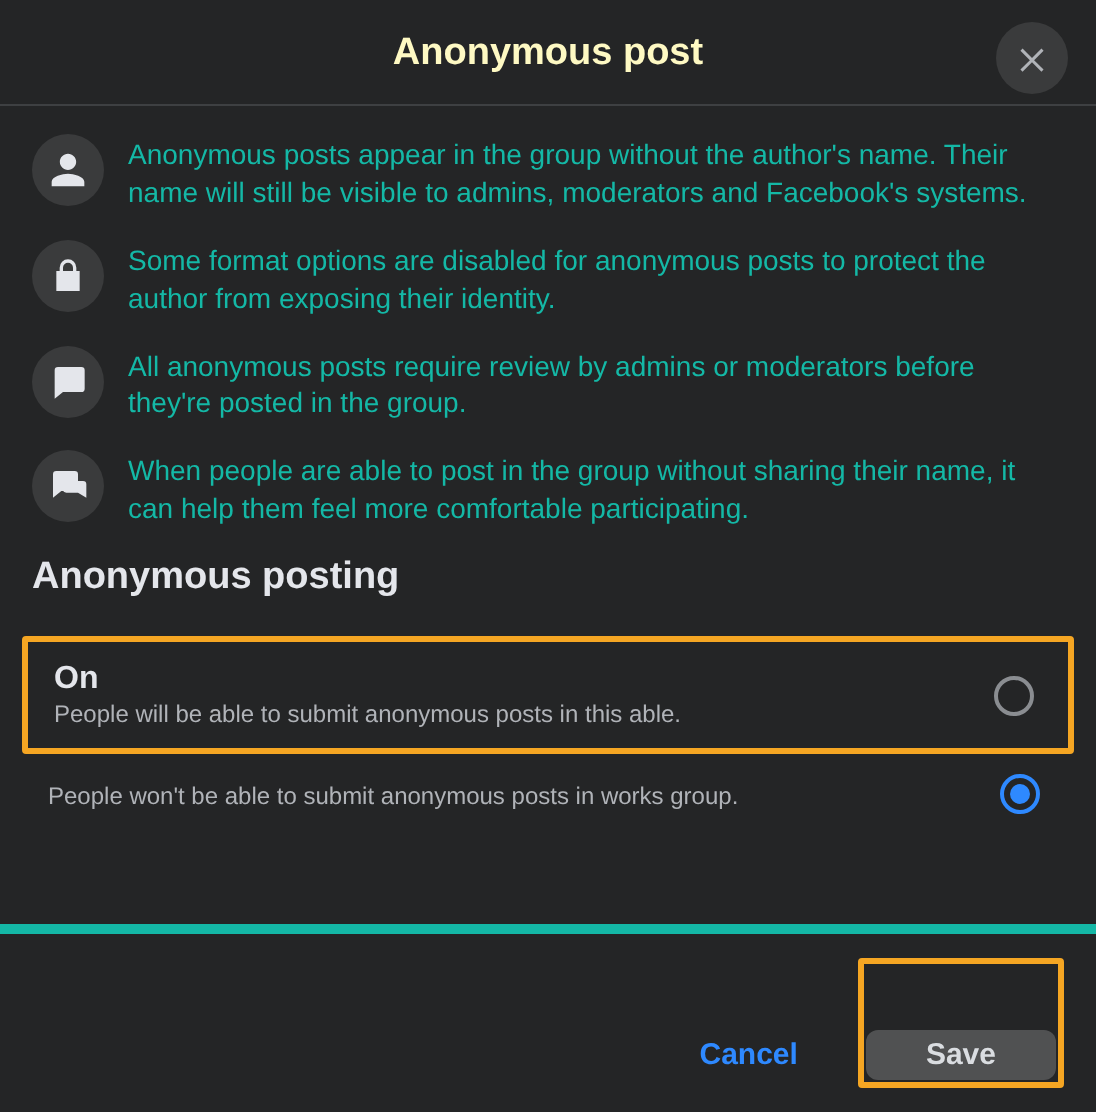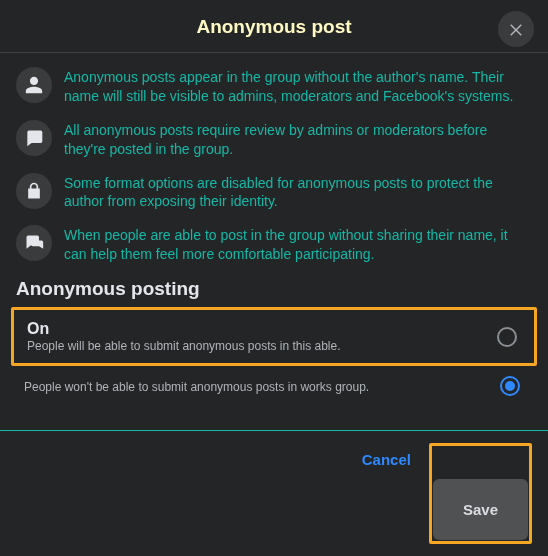--- a/index.html
+++ b/index.html
@@ -70,21 +70,21 @@
       align-items: center;
       justify-content: center;
     }
     .info-icon svg { width: 20px; height: 20px; fill: #e4e6eb; }
     .info-text {
       font-size: 14px;
       line-height: 1.35;
       color: #14b8a6;
       padding-top: 1px;
     }
-    .section-title.second { margin-top: 4px; margin-bottom: 7px; }
+    .section-title.second { margin-top: 4px; margin-bottom: 18px; }
     .option {
       padding: 10px 12px 10px 8px;
       display: flex;
       align-items: center;
       justify-content: space-between;
       gap: 12px;
       cursor: pointer;
     }
     .option-text .opt-title {
       font-size: 16px;
@@ -119,41 +119,42 @@
     }
     .highlight {
       border: 3px solid #f5a623;
       border-radius: 2px;
       margin-left: -5px;
       margin-right: -5px;
       padding-left: 5px;
       padding-right: 5px;
     }
     .footer {
-      border-top: 1px solid #14b8a6;
+      border-top: 5px solid #14b8a6;
       padding: 12px 16px;
       display: flex;
       justify-content: flex-end;
-      align-items: flex-start;
+      align-items: flex-end;
+      gap: 12px;
     }
     .btn {
       font-size: 15px;
       font-weight: 600;
       cursor: pointer;
       padding: 8px 18px;
       border-radius: 6px;
     }
     .btn-cancel {
       color: #2e89ff;
       background: transparent;
     }
     .btn-save {
       background: #505152;
       color: #dadde1;
-      padding: 22px 30px;
+      padding: 4px 30px;
       margin-top: 32px;
     }
     .btn-save-wrap {
       border: 3px solid #f5a623;
       border-radius: 2px;
       padding: 1px;
     }
   </style>
 </head>
 <body>
@@ -175,33 +176,33 @@
         <svg viewBox="0 0 24 24">
             <path d="M12 12c2.7 0 4.9-2.2 4.9-4.9S14.7 2.2 12 2.2 7.1 4.4 7.1 7.1 9.3 12 12 12zm0 2.2c-3.3 0-9.8 1.6-9.8 4.9v2.7h19.6v-2.7c0-3.3-6.5-4.9-9.8-4.9z"></path>
           </svg>
       </div>
       <div class="info-text">Anonymous posts appear in the group without the author's name. Their name will still be visible to admins, moderators and Facebook's systems.</div>
     </div>
 
     <div class="info-row">
       <div class="info-icon">
         <svg viewBox="0 0 24 24">
+            <path d="M17 9V7a5 5 0 10-10 0v2H5v12h14V9h-2zM9 7a3 3 0 116 0v2H9V7z"></path>
+          </svg>
+      </div>
+      <div class="info-text">Some format options are disabled for anonymous posts to protect the author from exposing their identity.</div>
+    </div>
+
+    <div class="info-row">
+      <div class="info-icon">
+        <svg viewBox="0 0 24 24">
             <path d="M4 3h16a2 2 0 012 2v11a2 2 0 01-2 2H9l-5 4V5a2 2 0 012-2zm3 5h10v2H7V8zm0 4h7v2H7v-2z"></path>
           </svg>
       </div>
       <div class="info-text">All anonymous posts require review by admins or moderators before they're posted in the group.</div>
-    </div>
-
-    <div class="info-row">
-      <div class="info-icon">
-        <svg viewBox="0 0 24 24">
-            <path d="M17 9V7a5 5 0 10-10 0v2H5v12h14V9h-2zM9 7a3 3 0 116 0v2H9V7z"></path>
-          </svg>
-      </div>
-      <div class="info-text">Some format options are disabled for anonymous posts to protect the author from exposing their identity.</div>
     </div>
 
     <div class="info-row">
       <div class="info-icon">
         <svg viewBox="0 0 24 24">
             <path d="M3 3h13a2 2 0 012 2v8a2 2 0 01-2 2H8l-5 4V5a2 2 0 012-2zm6 6h12a2 2 0 012 2v8l-5-3H11a2 2 0 01-2-2V9z"></path>
           </svg>
       </div>
       <div class="info-text">When people are able to post in the group without sharing their name, it can help them feel more comfortable participating.</div>
     </div>

